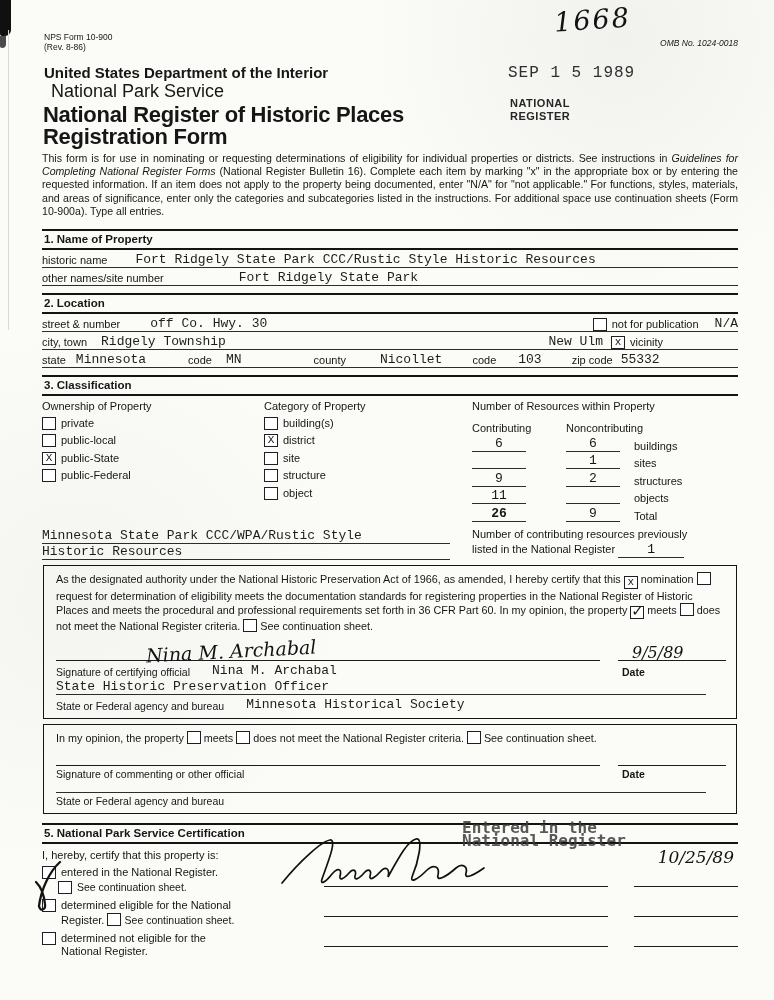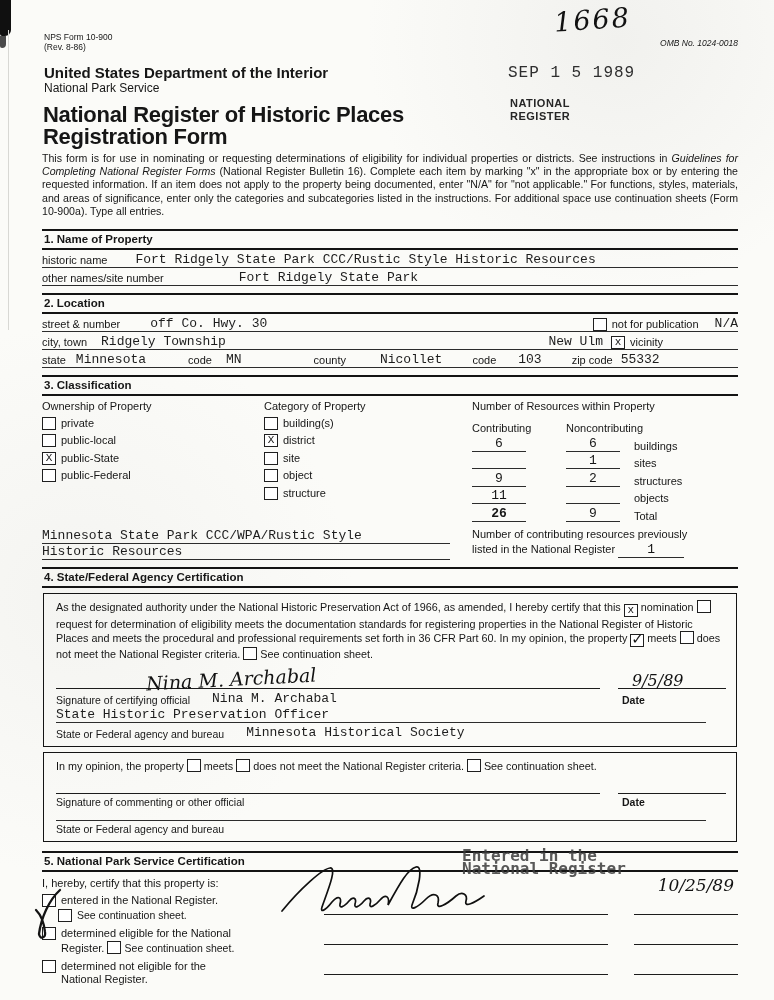--- a/index.html
+++ b/index.html
@@ -18,21 +18,21 @@
   .small{font-size:10.5px;}
   .mono{font-family:"Liberation Mono","DejaVu Sans Mono",monospace;font-size:13px;white-space:pre;color:#1d1d1d;}
   .hand{font-family:"DejaVu Serif",serif;font-style:italic;color:#121212;}
   .b{font-weight:bold;}
   
   .hdr{position:relative;height:126px;}
   .npsinfo{position:absolute;left:2px;top:8px;}
   .num1668{position:absolute;left:512px;top:-20px;font-size:27px;transform:rotate(-4deg);letter-spacing:2px;}
   .omb{position:absolute;right:0;top:14px;font-size:8.5px;font-style:italic;}
   .dept{position:absolute;left:2px;top:40px;font-size:15px;font-weight:bold;}
-  .agency{position:absolute;left:2px;top:57px;font-size:12px;}
+  .agency{position:absolute;left:9px;top:57px;font-size:18px;}
   .datestamp{position:absolute;left:466px;top:40px;font-family:Liberation Mono, monospace;font-size:16px;letter-spacing:1px;color:#2e2e2e;}
   .natreg{position:absolute;left:468px;top:66px;font-size:11px;font-weight:bold;letter-spacing:.5px;color:#262626;line-height:13px;margin-top:7px;}
   .title{position:absolute;left:1px;top:80px;font-size:22px;font-weight:bold;line-height:22px;letter-spacing:-.3px;}
   
   .intro{font-size:10.6px;line-height:13.2px;text-align:justify;margin-top:2px;}
   
   .sect{border-top:2px solid #141414;border-bottom:2px solid #141414;font-weight:bold;font-size:11.5px;
         padding:2px 0 3px 2px;margin-top:7px;}
   
   .frow{display:flex;align-items:flex-end;border-bottom:1.2px solid #2c2c2c;min-height:16px;padding-top:1px;}
@@ -176,25 +176,25 @@
       <div class="cbrow">
           <span class="cb">X</span>
           <span>district</span>
         </div>
       <div class="cbrow">
           <span class="cb"></span>
           <span>site</span>
         </div>
       <div class="cbrow">
           <span class="cb"></span>
+          <span>structure</span>
+        </div>
+      <div class="cbrow">
+          <span class="cb"></span>
           <span>object</span>
-        </div>
-      <div class="cbrow">
-          <span class="cb"></span>
-          <span>structure</span>
         </div>
     </div>
     <div style="flex:1">
       <div class="colhead">Number of Resources within Property</div>
       <div class="resrow">
         <span style="width:80px">Contributing</span>
         <span>Noncontributing</span>
       </div>
       <div class="resrow">
           <span class="numcell" style="margin-right:26px">6</span>
@@ -228,21 +228,20 @@
       <div class="mono uline" style="width:408px">Minnesota State Park CCC/WPA/Rustic Style</div>
       <div class="mono uline" style="width:408px">Historic Resources</div>
     </div>
     <div style="flex:1">
       <div class="lbl">Number of contributing resources previously</div>
       <div class="lbl" style="margin-top:3px"><span>listed in the National Register</span>
         <span class="numcell" style="width:66px">1</span></div>
     </div>
   </div>
 
-  <div class="sect">4. State/Federal Agency Certification</div>
   <div class="certbox">
     <div class="certp">
       <span>As the designated authority under the National Historic Preservation Act of 1966, as amended, I hereby certify that this</span>
       <span class="cb">x</span>
       <span>nomination</span>
       <span class="cb"></span>
       <span>request for determination of eligibility meets the documentation standards for registering properties in the National Register of Historic Places and meets the procedural and professional requirements set forth in 36 CFR Part 60. In my opinion, the property</span>
       <span class="cb hand-ck">✓</span>
       <span>meets</span>
       <span class="cb"></span>

